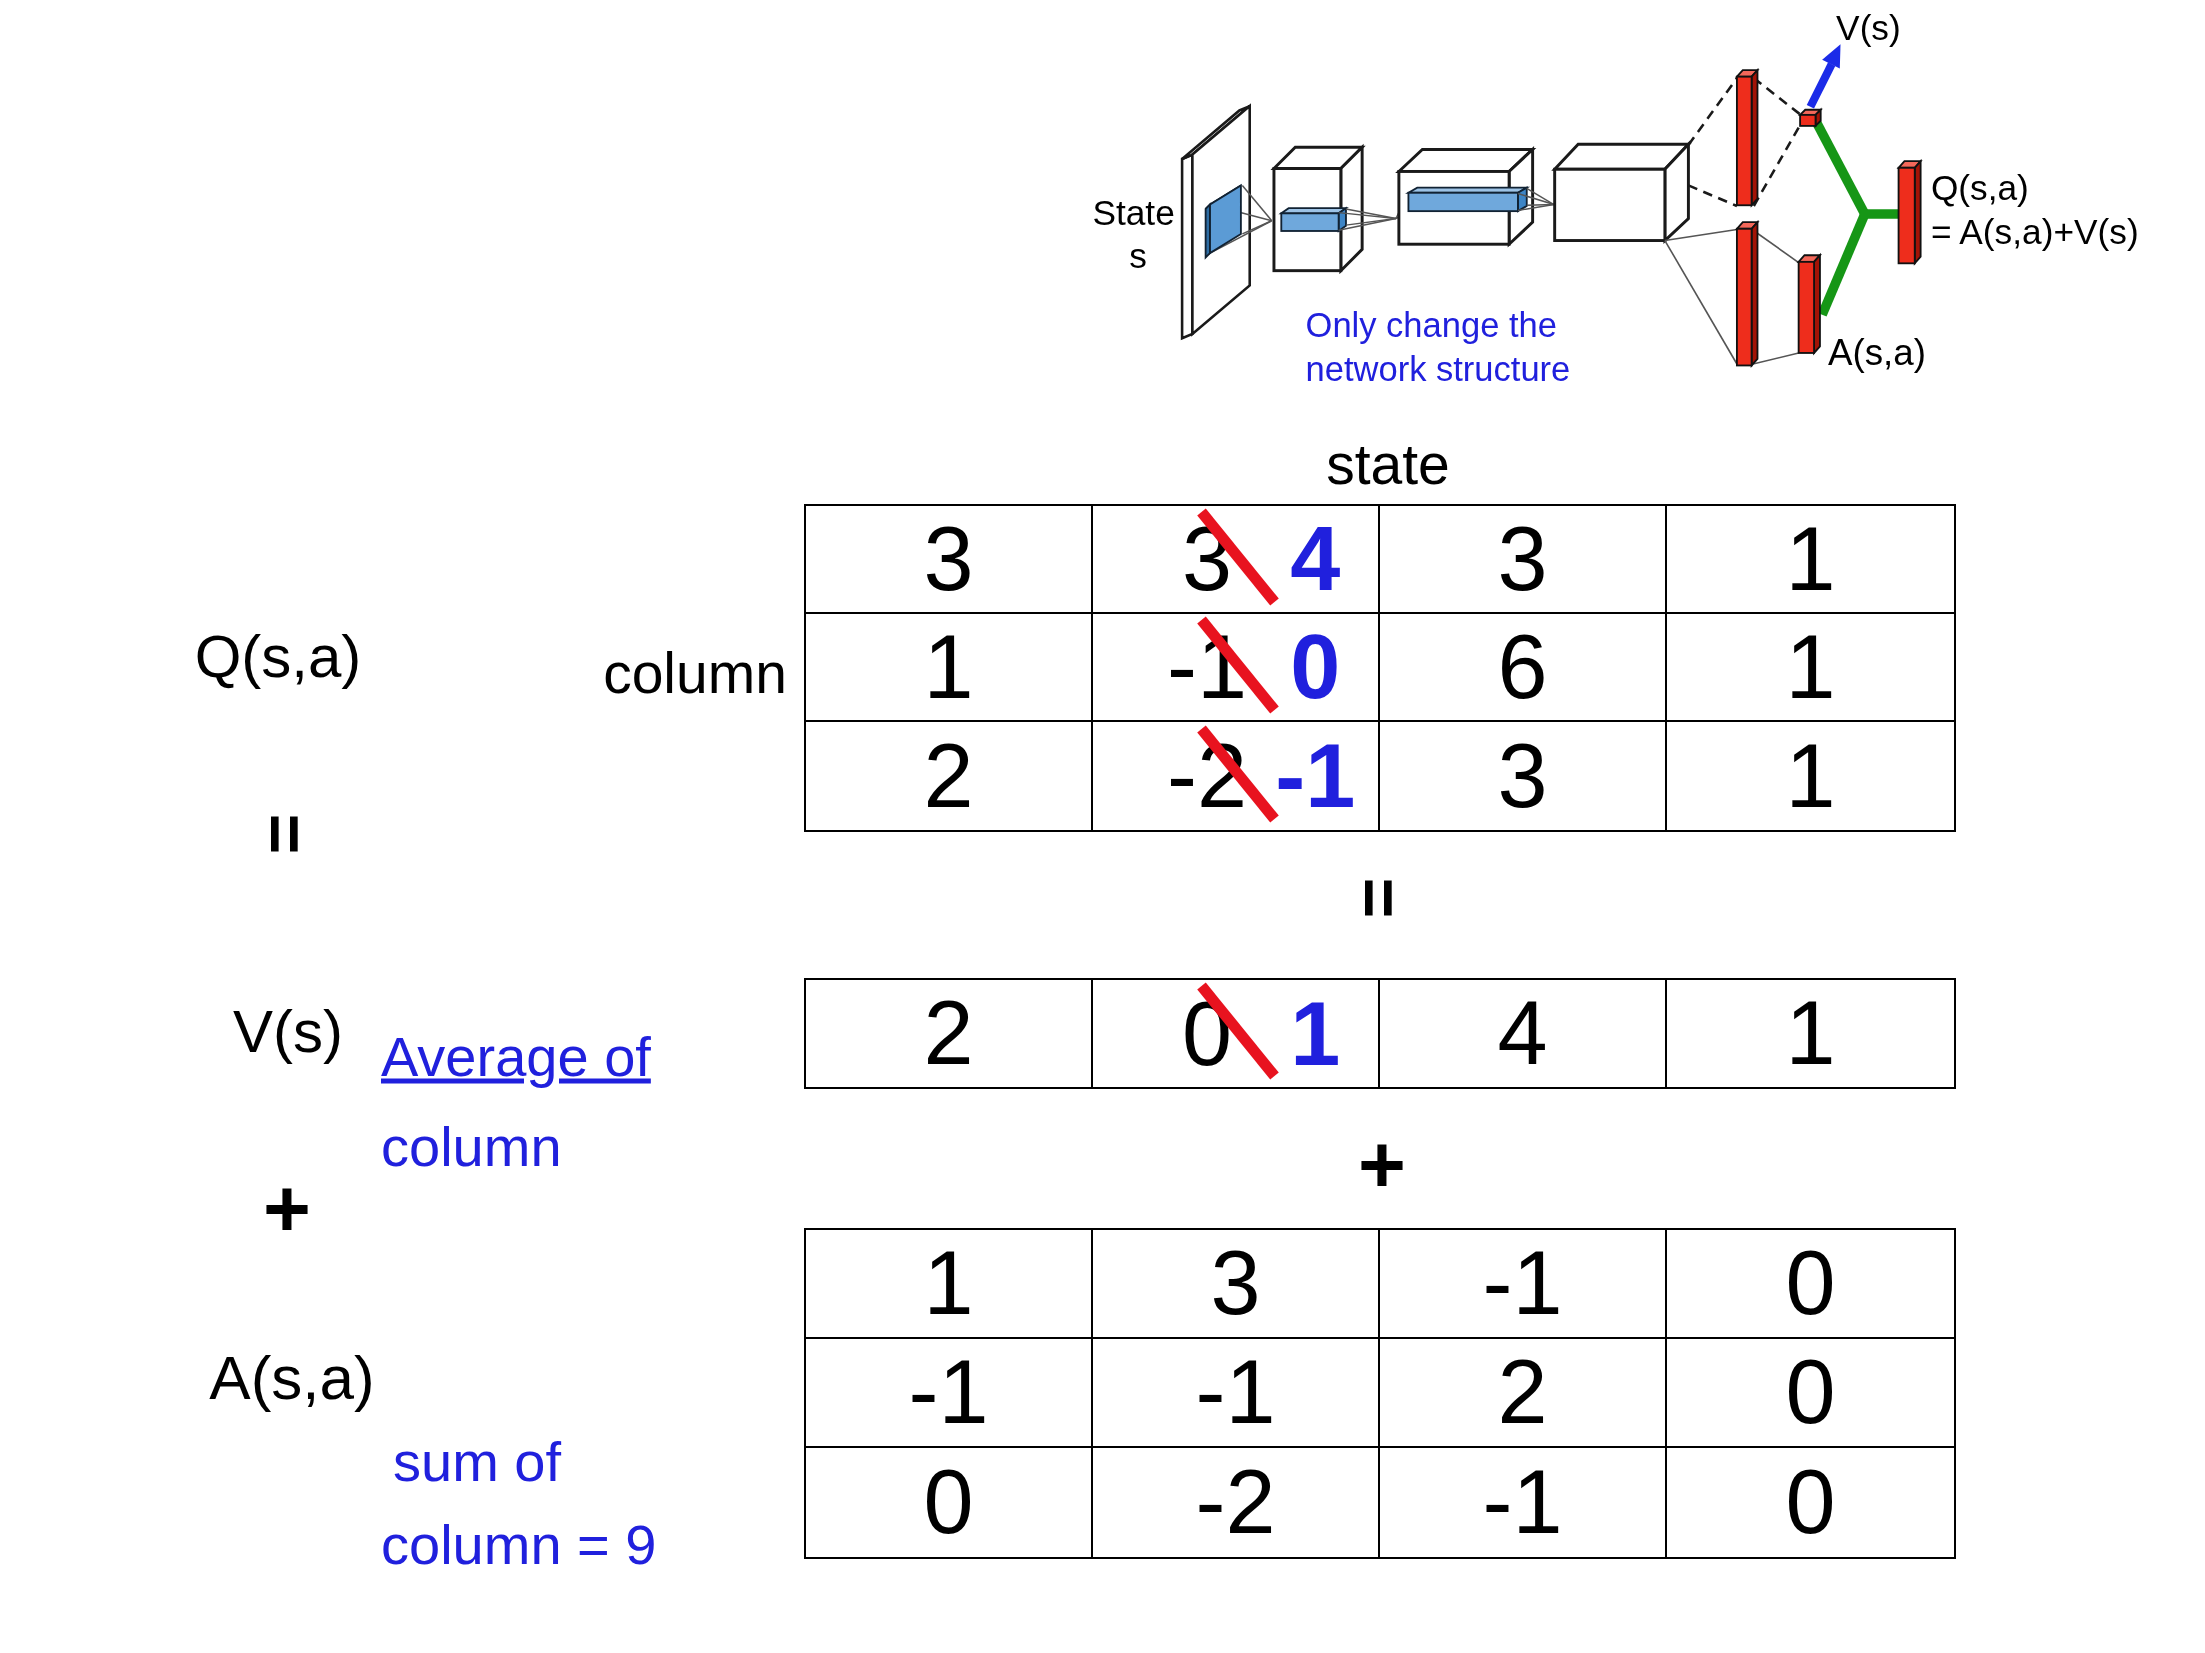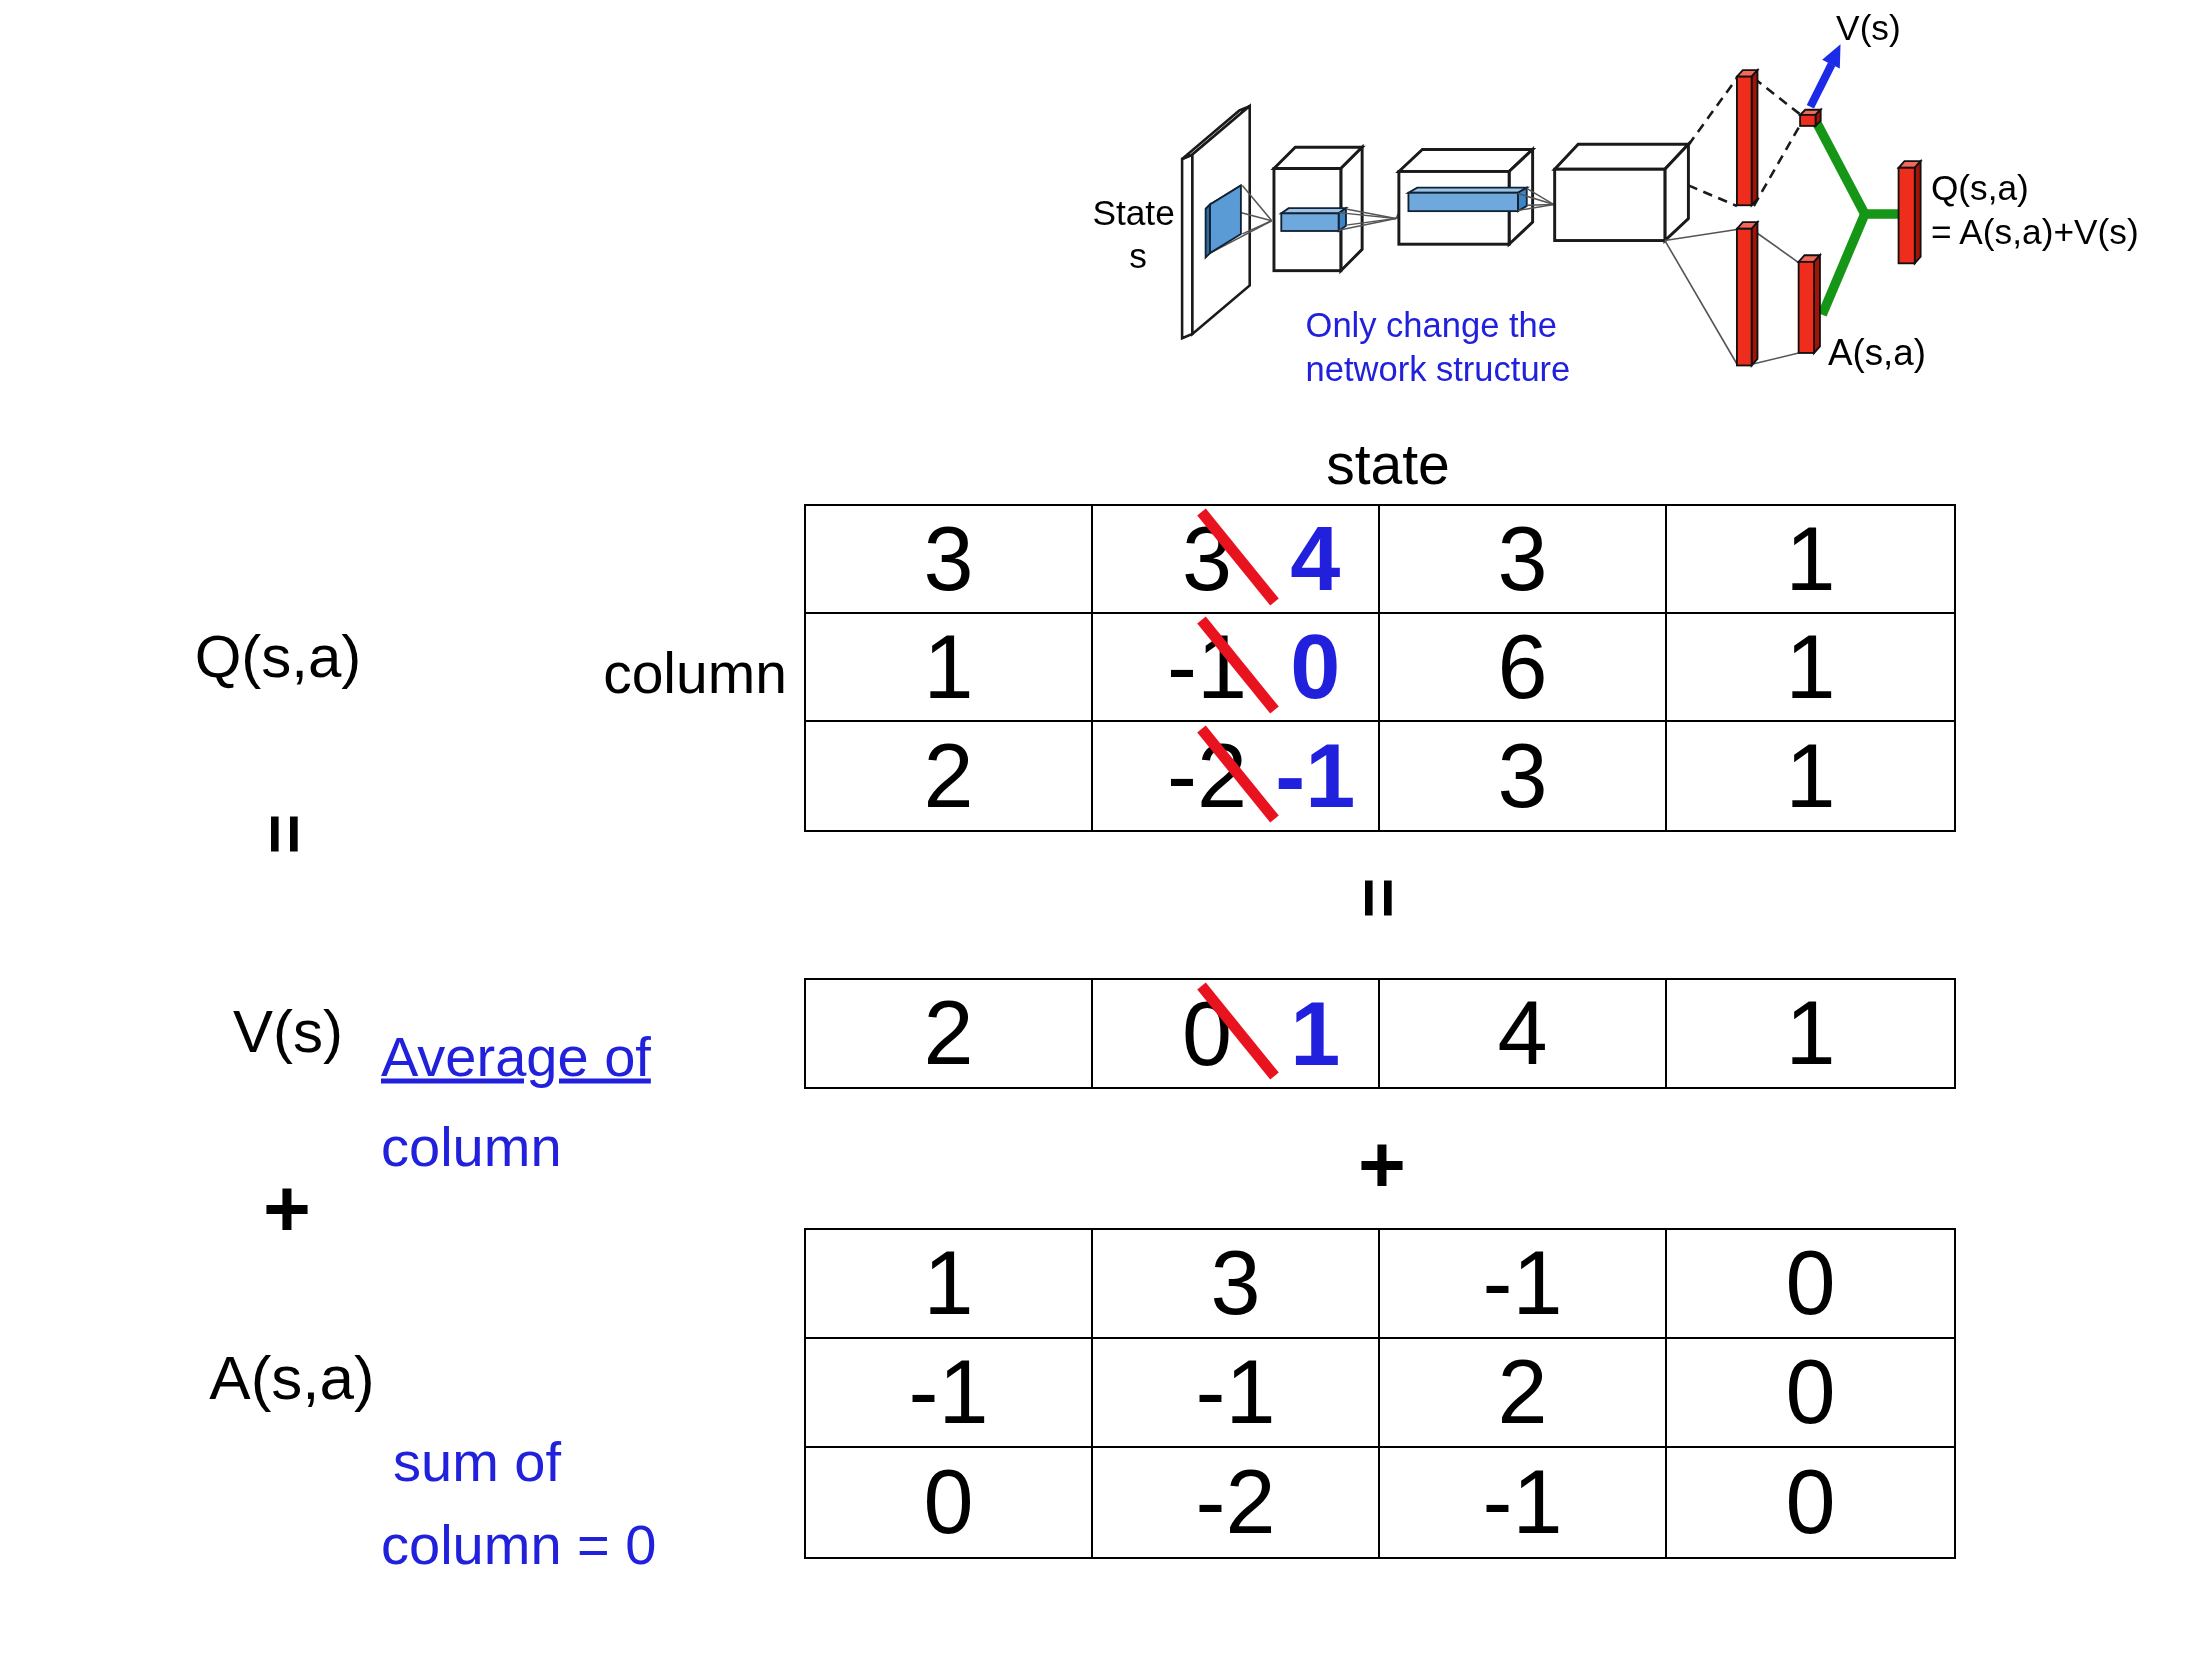--- a/index.html
+++ b/index.html
@@ -201,21 +201,21 @@
   <div class="abs blue-note" style="left:381px;top:1056px;">
     <span class="abs" style="transform:translateY(-50%);text-decoration:underline;">Average of</span>
     </div>
   <div class="abs blue-note" style="left:381px;top:1146px;">
     <span class="abs" style="transform:translateY(-50%);">column</span>
     </div>
   <div class="abs blue-note" style="left:381px;top:1461px;">
     <span class="abs" style="transform:translateY(-50%);margin-left:12px;">sum of</span>
     </div>
   <div class="abs blue-note" style="left:381px;top:1544px;">
-    <span class="abs" style="transform:translateY(-50%);">column = 0</span>
+    <span class="abs" style="transform:translateY(-50%);">column = 9</span>
     </div>
 
   <div id="q-table" class="matrix">
       <div class="cell">
         <span class="num">3</span>
       </div>
       <div class="cell struck">
         <span class="old">3</span>
         <span class="strike"></span>
         <span class="new">4</span>

